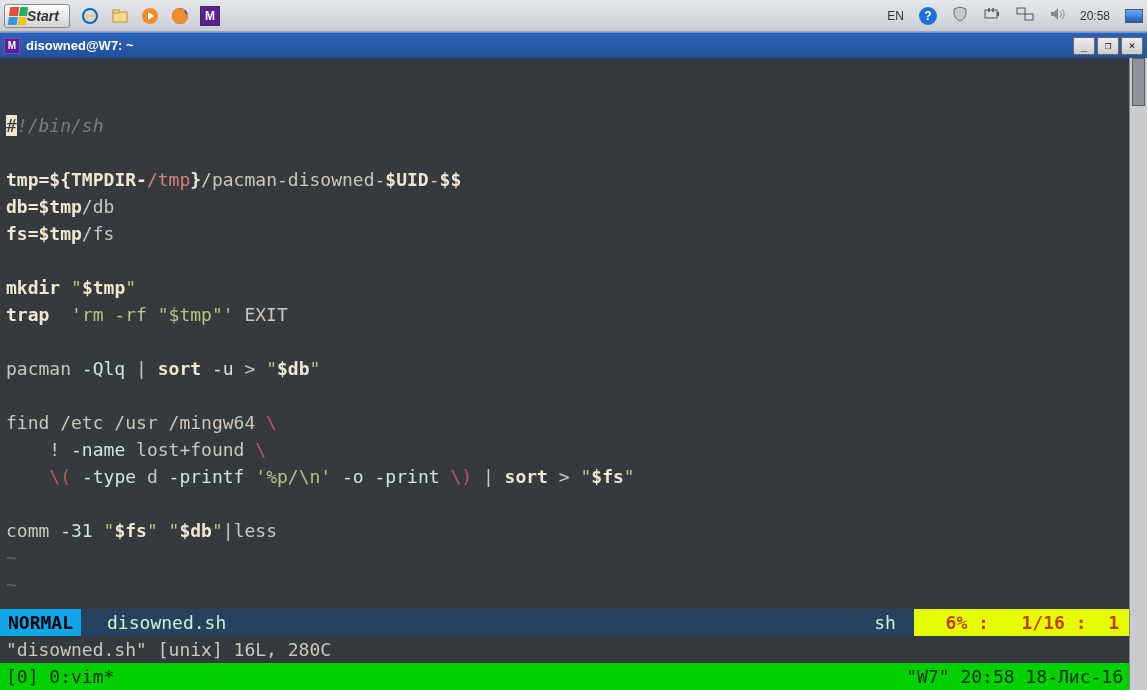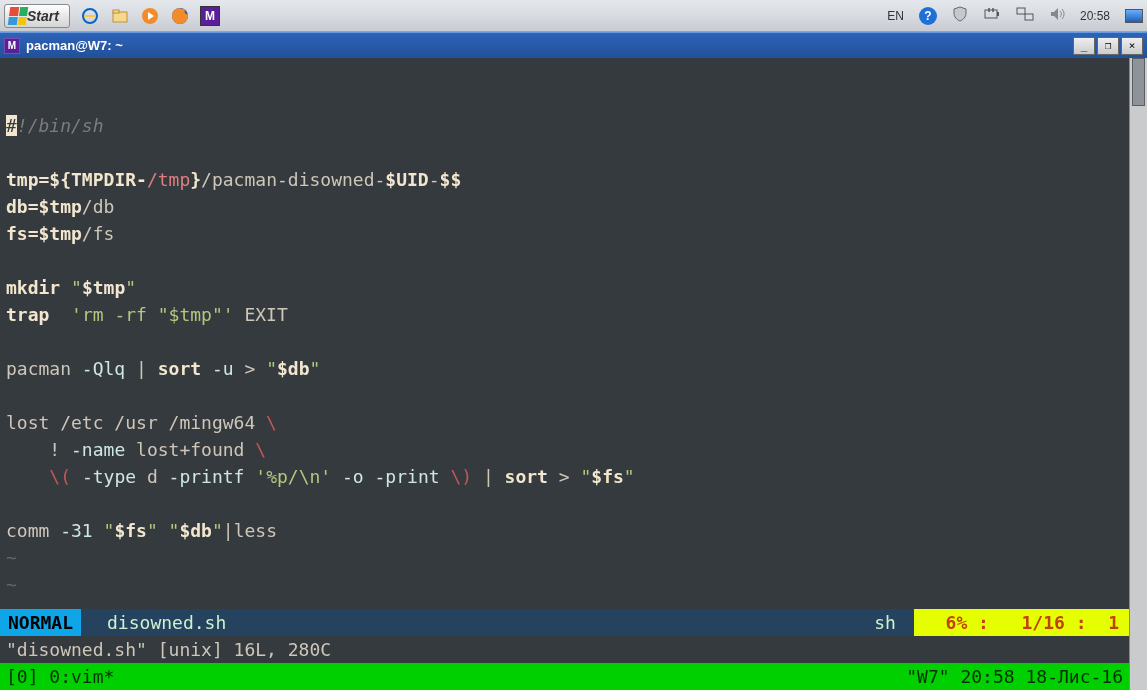--- a/index.html
+++ b/index.html
@@ -178,42 +178,42 @@
           <path d="M11 5a4 4 0 0 1 0 6M13 3a7 7 0 0 1 0 10" fill="none" stroke="#888"></path>
         </svg>
     </span>
     <span class="clock">20:58</span>
     <span class="monitor"></span>
   </div>
 </div>
 
 <div class="titlebar">
   <span class="msys-icon"></span>
-  <span>pacman@W7: ~</span>
+  <span>disowned@W7: ~</span>
   <div class="win-ctrls">
     <button>_</button>
     <button>❐</button>
     <button>×</button>
   </div>
 </div>
 
 <div class="editor-wrap">
   <div class="editor">
     <div class="content"><span class="s-comment"><span class="cursor">#</span><span>!/bin/sh</span></span>
 
 <span class="s-var"><span>tmp=${</span></span><span class="s-var">TMPDIR</span><span class="s-var">-</span><span class="s-path">/tmp</span><span class="s-var">}</span><span>/pacman-disowned-</span><span class="s-var">$UID</span><span>-</span><span class="s-var">$$</span>
 <span class="s-var">db=$tmp</span><span>/db</span>
 <span class="s-var">fs=$tmp</span><span>/fs</span>
 
 <span class="s-cmd">mkdir </span><span class="s-str">"</span><span class="s-dollar">$tmp</span><span class="s-str">"</span>
 <span class="s-cmd">trap</span><span>  </span><span class="s-str">'rm -rf "$tmp"'</span><span> EXIT</span>
 
 <span>pacman </span><span class="s-flag">-Qlq</span><span> | </span><span class="s-cmd">sort</span><span> </span><span class="s-flag">-u</span><span> &gt; </span><span class="s-str">"</span><span class="s-dollar">$db</span><span class="s-str">"</span>
 
-<span>lost /etc /usr /mingw64 </span><span class="s-red">\</span>
+<span>find /etc /usr /mingw64 </span><span class="s-red">\</span>
 <span>    ! </span><span class="s-flag">-name</span><span> lost+found </span><span class="s-red">\</span>
 <span>    </span><span class="s-red">\(</span><span> </span><span class="s-flag">-type</span><span> d </span><span class="s-flag">-printf</span><span> </span><span class="s-str">'%p/\n'</span><span> </span><span class="s-flag">-o</span><span> </span><span class="s-flag">-print</span><span> </span><span class="s-red">\)</span><span> | </span><span class="s-cmd">sort</span><span> &gt; </span><span class="s-str">"</span><span class="s-dollar">$fs</span><span class="s-str">"</span>
 
 <span>comm </span><span class="s-flag">-31</span><span> </span><span class="s-str">"</span><span class="s-dollar">$fs</span><span class="s-str">"</span><span> </span><span class="s-str">"</span><span class="s-dollar">$db</span><span class="s-str">"</span><span>|less</span>
 <span class="s-tilde">~</span>
 <span class="s-tilde">~</span>
 <span class="s-tilde">~</span>
 </div>
 
     

